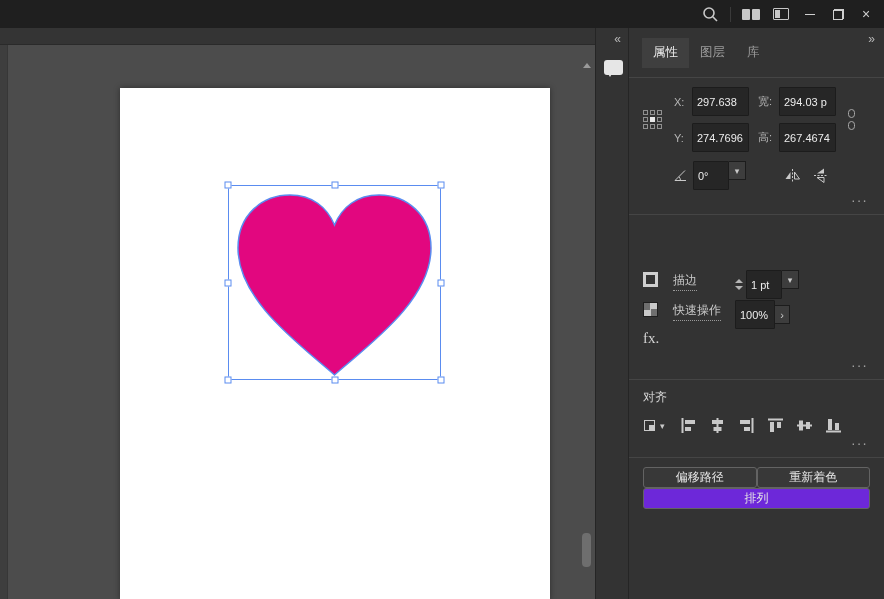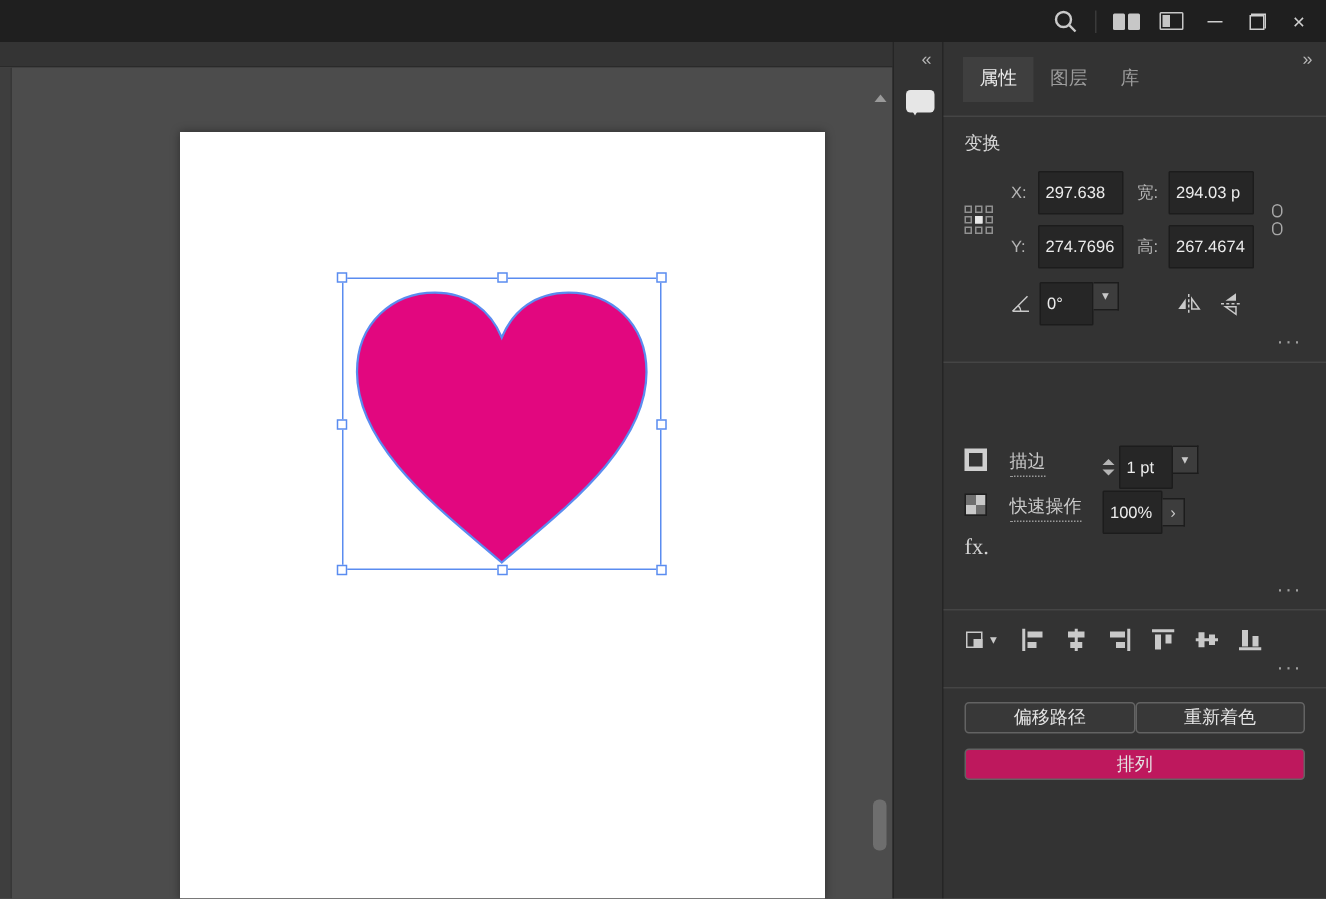--- a/index.html
+++ b/index.html
@@ -99,21 +99,21 @@
   .opacity-field { width:40px; }
   .chev-btn { width:15px; height:19px; background:#3d3d3d; border:1px solid #1c1c1c; border-left:none; color:#c9c9c9; display:flex; align-items:center; justify-content:center; font-size:11px; cursor:pointer; }
   .fx-label { position:absolute; left:0; top:0; font-family:"Liberation Serif",serif; font-size:15px; color:#d2d2d2; cursor:pointer; }
 
   .align-row { display:flex; align-items:center; margin-top:12px; }
   .align-to { display:flex; align-items:center; gap:3px; margin-right:16px; cursor:pointer; color:#c9c9c9; font-size:9px; }
   .align-btn { margin-right:14px; cursor:pointer; display:flex; }
 
   .qa-row { display:flex; gap:0; margin-top:9px; }
   .qa-btn { flex:1; height:21px; background:#383838; border:1px solid #636363; border-radius:3px; color:#e5e5e5; font-size:12px; font-family:inherit; cursor:pointer; }
-  .qa-full { display:block; width:100%; margin-top:10px; height:21px; background:#be185d; border:1px solid #636363; border-radius:3px; color:#e5e5e5; font-size:12px; font-family:inherit; cursor:pointer; }
+  .qa-full { display:block; width:100%; height:21px; background:#6d28d9; border:1px solid #636363; border-radius:3px; color:#e5e5e5; font-size:12px; font-family:inherit; cursor:pointer; }
 
   svg .ln { stroke:#c9c9c9; fill:none; }
 </style>
 </head>
 <body>
 
 <div class="app">
 
   <div class="titlebar">
     <div class="tb-btn">
@@ -185,21 +185,20 @@
         <div class="tabs">
           <div class="tab active">属性</div>
           <div class="tab">图层</div>
           <div class="tab">库</div>
         </div>
       </div>
 
       <div class="panel-body">
         <div class="sep"></div>
 
-        <div class="sec-title">变换</div>
         <div class="transform-wrap">
           <div class="refgrid">
             <i></i>
               <i></i>
               <i></i>
               <i></i>
               <i class="sel"></i>
               <i></i>
               <i></i>
               <i></i>
@@ -281,20 +280,21 @@
                 <span>›</span>
               </span>
           </span>
         </div>
         <div class="app-row">
           <span class="fx-label">fx.</span>
         </div>
         <div class="more-row">···</div>
         <div class="sep"></div>
 
+        <div class="sec-title">对齐</div>
         <div class="align-row">
           <span class="align-to">
             <svg width="14" height="14" viewBox="0 0 14 14">
               <rect x="1.5" y="1.5" width="10" height="10" fill="none" stroke="#c9c9c9"></rect>
               <rect x="6" y="6" width="6" height="6" fill="#c9c9c9"></rect>
             </svg>
             <span>▾</span>
           </span>
           <span class="align-btn">
             <svg width="15" height="15" viewBox="0 0 15 15" fill="#c9c9c9">

